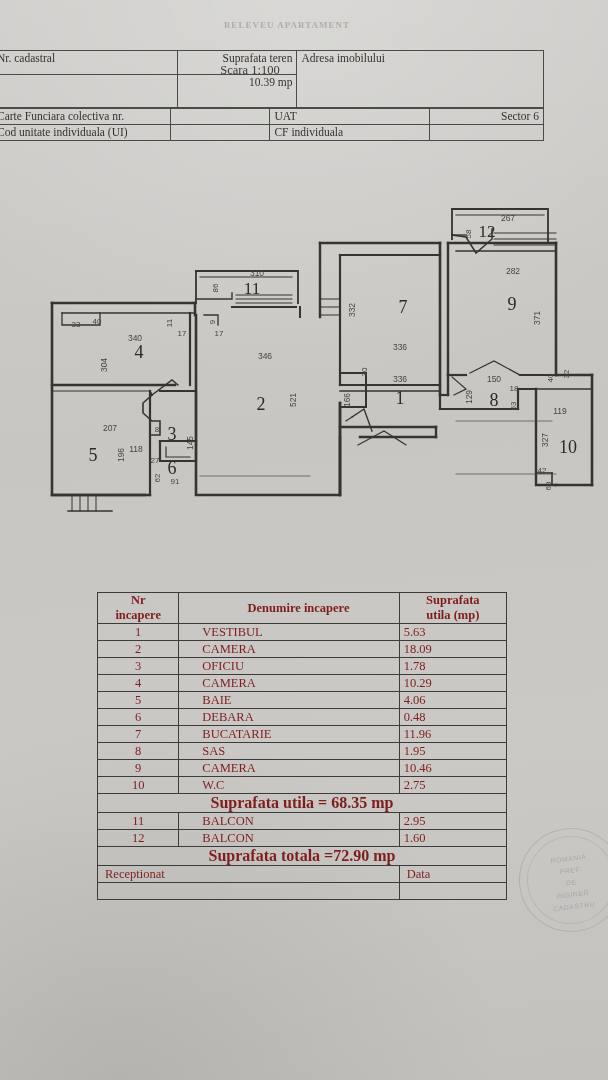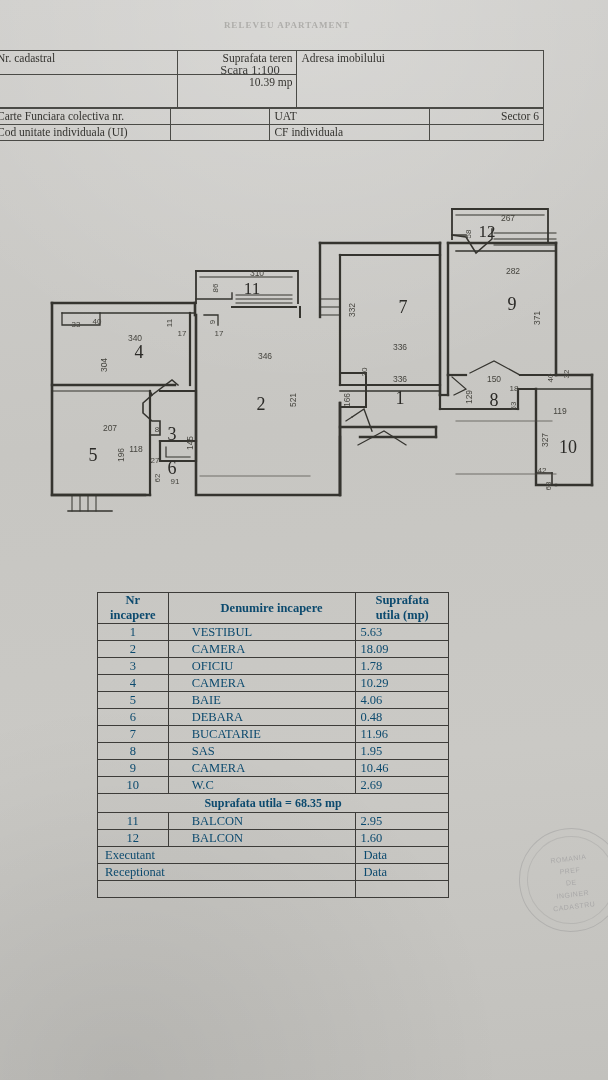--- a/index.html
+++ b/index.html
@@ -52,38 +52,38 @@
 
   #header-table-1 { left:-8px; top:50px; width:552px; }
   #header-table-2 { left:-8px; top:108px; width:552px; }
 
   
   #floor-plan { position:absolute; left:0; top:195px; width:608px; height:330px; }
   #floor-plan svg { display:block; }
 
   
   #room-schedule {
-    position:absolute; left:97px; top:592px; width:352px;
+    position:absolute; left:97px; top:592px; width:410px;
     border-collapse:collapse;
     font-size:12.5px;
-    color:#0c4a6e;
+    color:#7f1d1d;
   }
   #room-schedule td, #room-schedule th {
     border:1px solid #3d3c39;
     padding:0px 4px;
     height:17px;
     line-height:16px;
     font-weight:normal;
   }
   #room-schedule th { font-weight:bold; text-align:center; font-size:12.5px; line-height:15px; }
   #room-schedule .c-nr    { width:72px; text-align:center; }
   #room-schedule .c-name  { width:195px; text-align:left; padding-left:23px; }
   #room-schedule .c-area  { width:95px; }
   #room-schedule .sum-row td {
-    text-align:center; font-weight:bold; font-size:12px; height:19px;
+    text-align:center; font-weight:bold; font-size:16px; height:19px;
   }
   #room-schedule .foot-left  { text-align:left; padding-left:7px; }
   #room-schedule .foot-right { text-align:left; padding-left:7px; }
 
   
   #official-stamp {
     position:absolute; left:519px; top:828px;
     width:104px; height:104px;
     border-radius:50%;
     border:1.4px solid rgba(60,60,70,.30);
@@ -379,38 +379,37 @@
         <td class="c-area">1.95</td>
       </tr>
       <tr>
         <td class="c-nr">9</td>
         <td class="c-name">CAMERA</td>
         <td class="c-area">10.46</td>
       </tr>
       <tr>
         <td class="c-nr">10</td>
         <td class="c-name">W.C</td>
-        <td class="c-area">2.69</td>
+        <td class="c-area">2.75</td>
       </tr>
       <tr class="sum-row">
         <td class="" colspan="3">Suprafata utila = 68.35 mp</td>
       </tr>
       <tr>
         <td class="c-nr">11</td>
         <td class="c-name">BALCON</td>
         <td class="c-area">2.95</td>
       </tr>
       <tr>
         <td class="c-nr">12</td>
         <td class="c-name">BALCON</td>
         <td class="c-area">1.60</td>
       </tr>
-      <tr>
-        <td class="foot-left" colspan="2">Executant</td>
-        <td class="foot-right">Data</td>
+      <tr class="sum-row">
+        <td class="" colspan="3">Suprafata totala =72.90 mp</td>
       </tr>
       <tr>
         <td class="foot-left" colspan="2">Receptionat</td>
         <td class="foot-right">Data</td>
       </tr>
       <tr>
         <td class="foot-left" colspan="2"></td>
         <td class="foot-right"></td>
       </tr>
     </tbody>

